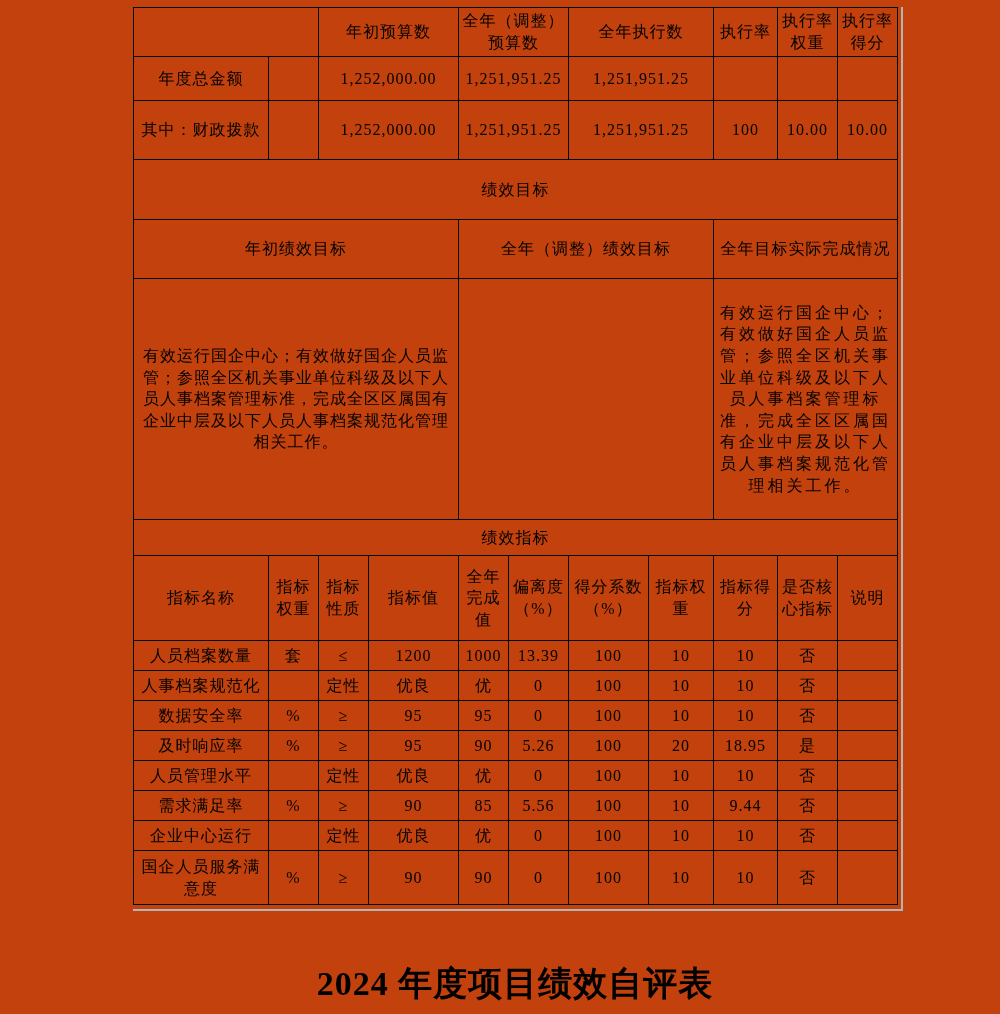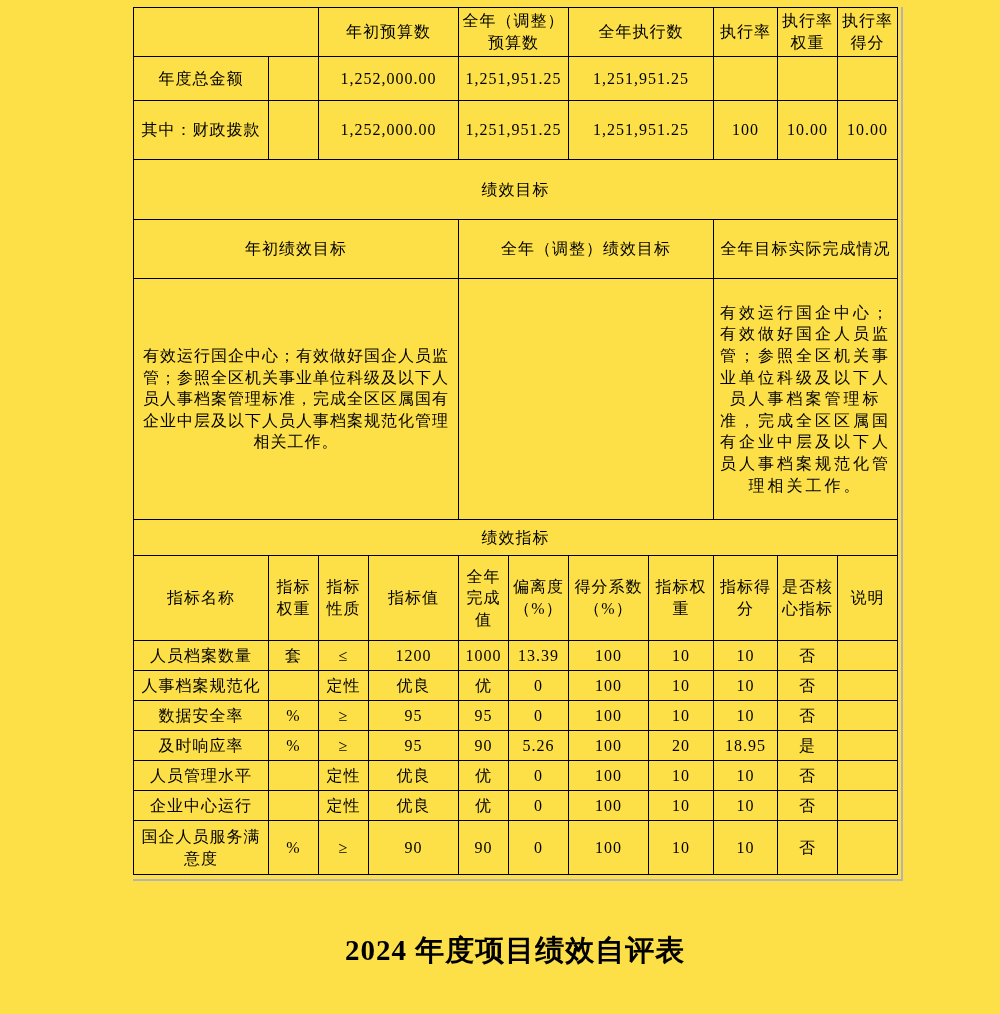--- a/index.html
+++ b/index.html
@@ -6,21 +6,21 @@
     margin: 0;
     padding: 0;
     background: #ffffff;
     font-family: "Liberation Serif", "DejaVu Serif", serif;
     color: #000000;
   }
   .page {
     position: relative;
     width: 1000px;
     height: 1014px;
-    background: #fde047;
+    background: #c2410c;
     overflow: hidden;
     box-sizing: border-box;
     padding: 7px 0 0 133px;
   }
   .table-wrap {
     display: inline-block;
     padding: 0 3px 4px 0;
     border-right: 2px solid #b4b4b4;
     border-bottom: 2px solid #b4b4b4;
   }
@@ -73,21 +73,21 @@
     letter-spacing: 3px;
   }
   td.banner-cell { letter-spacing: 1.5px; }
   td.head-cell   { letter-spacing: 1px; line-height: 1.45; }
   td.name-cell   { letter-spacing: 1.6px; }
 
   .doc-title {
     width: 764px;
     margin-top: 46px;
     text-align: center;
-    font-size: 29px;
+    font-size: 34px;
     font-weight: bold;
     letter-spacing: 1px;
     font-family: "Liberation Serif", "DejaVu Serif", serif;
   }
 </style>
 </head>
 <body>
 
 <div class="page">
 
@@ -235,20 +235,33 @@
             <td>优良</td>
             <td>优</td>
             <td>0</td>
             <td>100</td>
             <td>10</td>
             <td>10</td>
             <td>否</td>
             <td></td>
           </tr>
           <tr class="r-ind">
+            <td class="name-cell">需求满足率</td>
+            <td>%</td>
+            <td>≥</td>
+            <td>90</td>
+            <td>85</td>
+            <td>5.56</td>
+            <td>100</td>
+            <td>10</td>
+            <td>9.44</td>
+            <td>否</td>
+            <td></td>
+          </tr>
+          <tr class="r-ind">
             <td class="name-cell">企业中心运行</td>
             <td></td>
             <td>定性</td>
             <td>优良</td>
             <td>优</td>
             <td>0</td>
             <td>100</td>
             <td>10</td>
             <td>10</td>
             <td>否</td>

